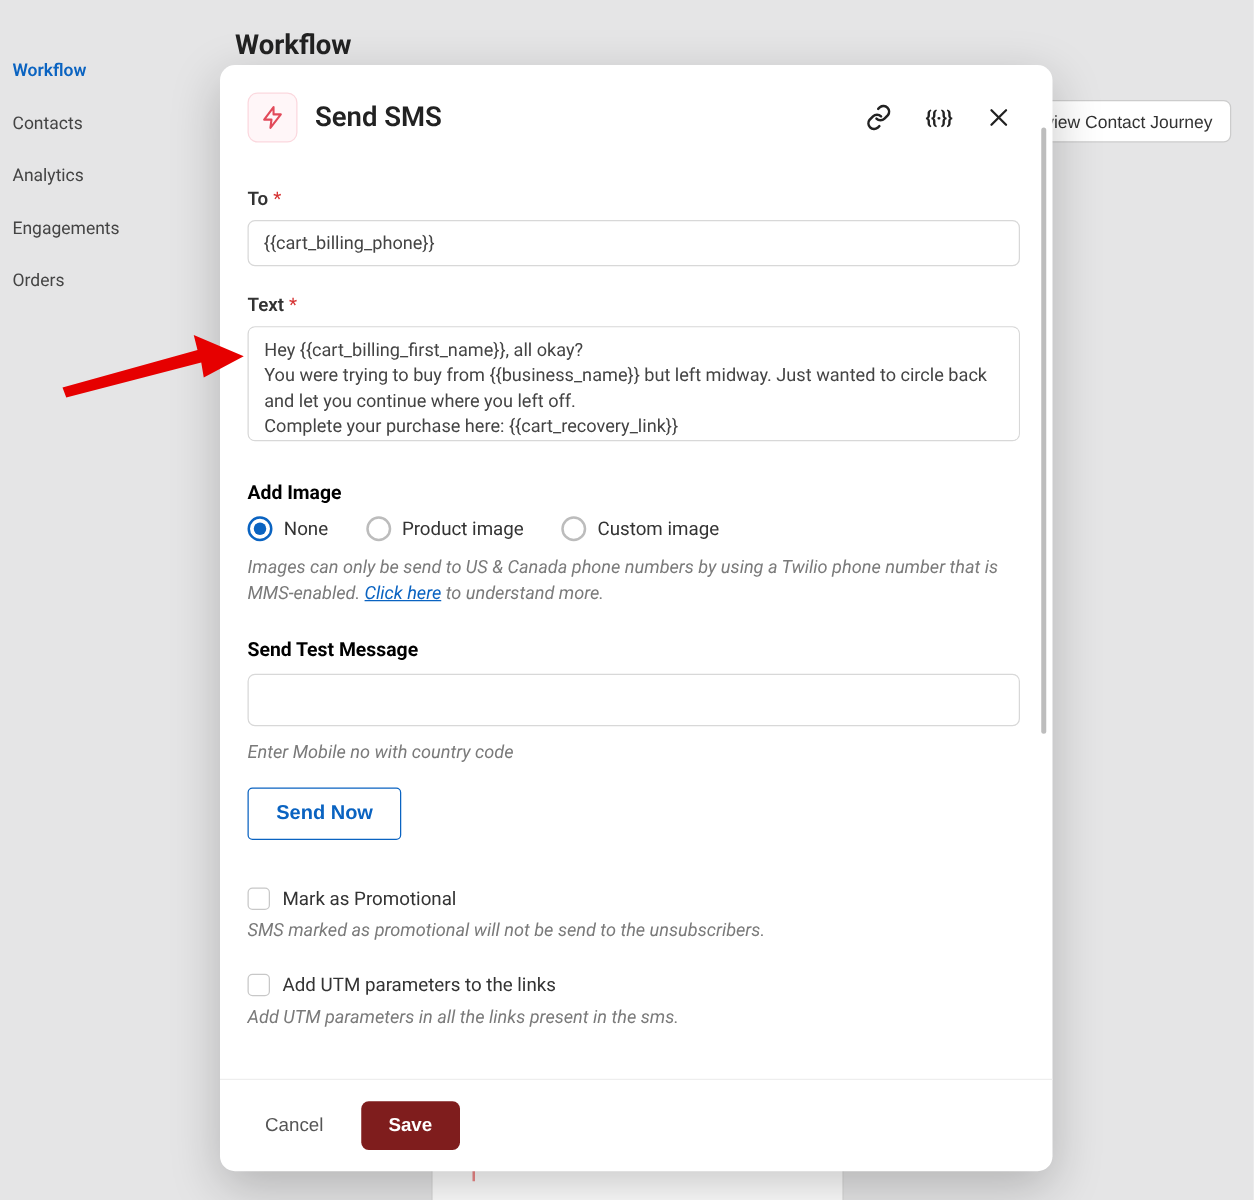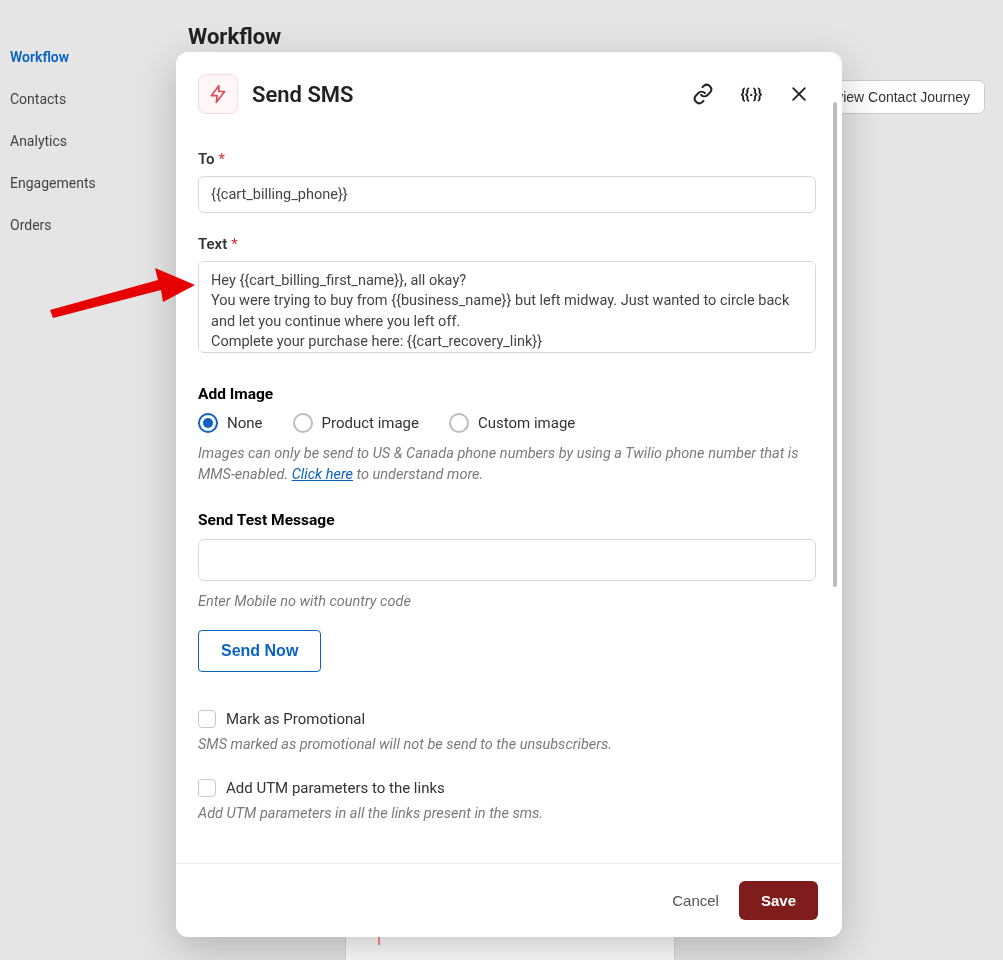--- a/index.html
+++ b/index.html
@@ -237,22 +237,21 @@
   .hint2 {
     font-size: 14.5px;
     font-style: italic;
     color: #7a7a7a;
     margin-top: 8px;
   }
   .modal-footer {
     border-top: 1px solid #eee;
     padding: 17px 24px 17px 24px;
     display: flex;
-    justify-content: flex-end;
-    gap: 8px;
+    gap: 18px;
     align-items:center;
   }
   .btn-cancel {
     background: transparent;
     border: none;
     font-size: 15px;
     color: #555;
     padding: 10px 12px;
     cursor:pointer;
   }

